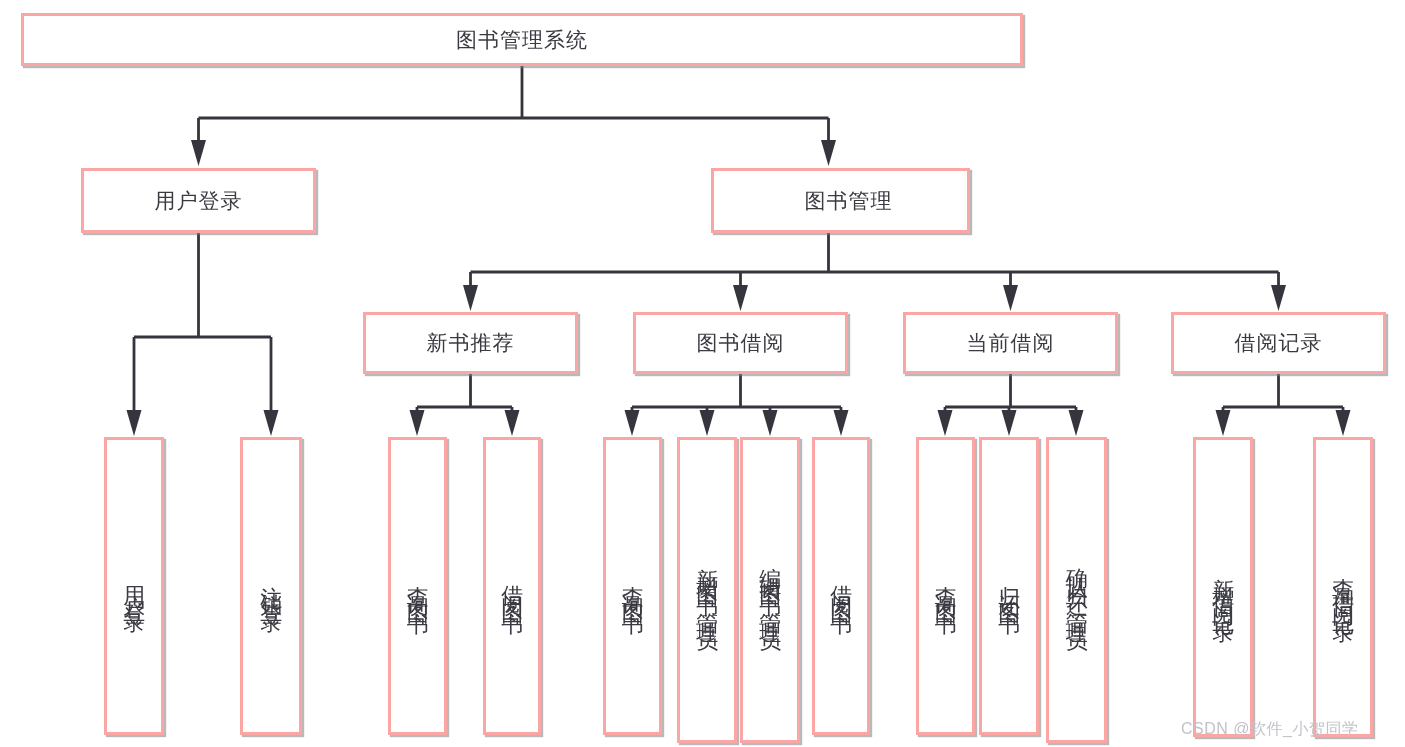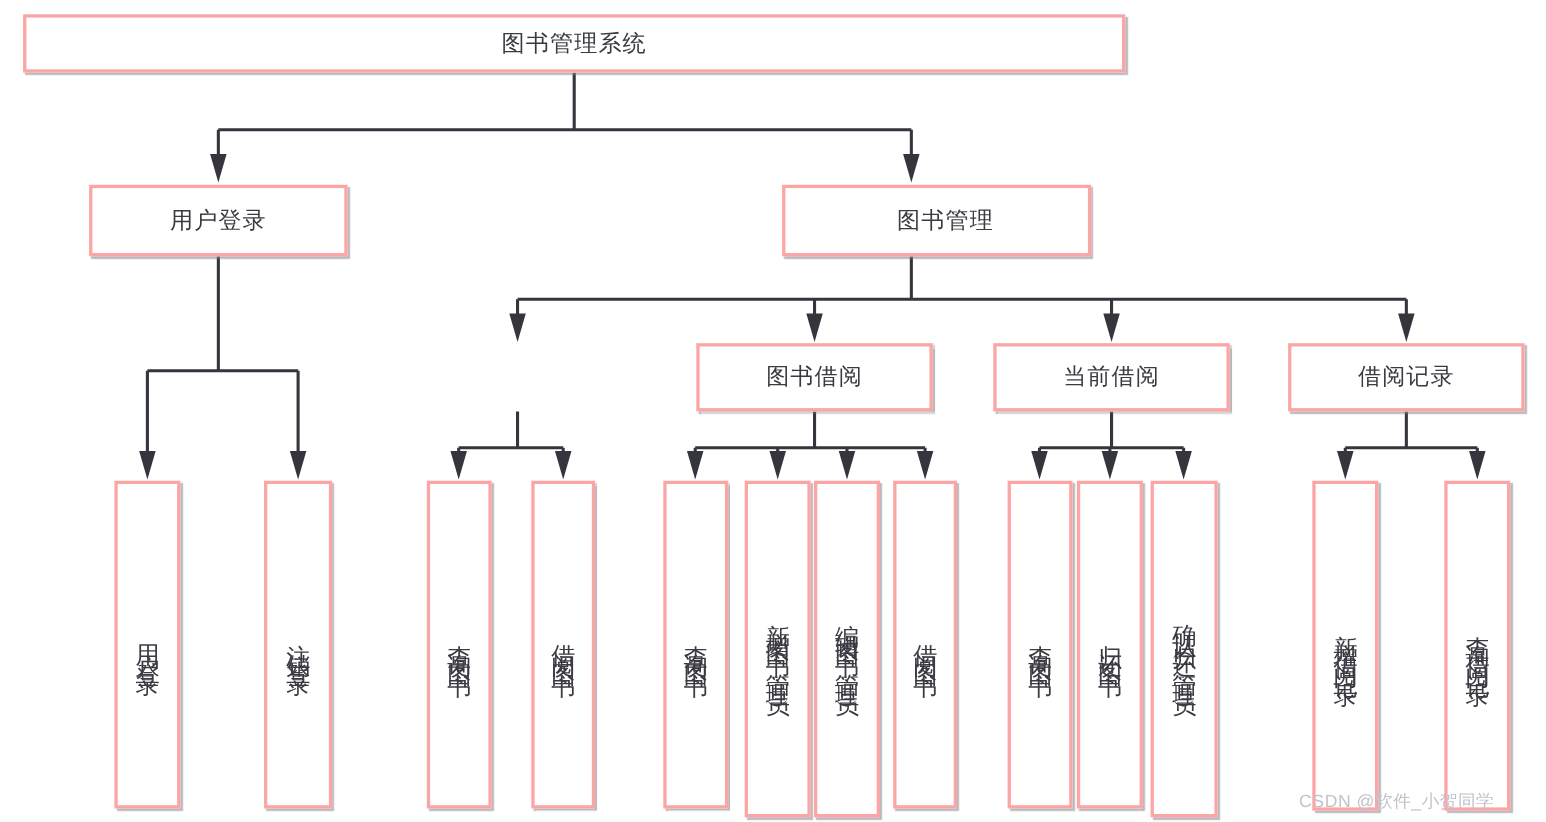--- a/index.html
+++ b/index.html
@@ -83,22 +83,23 @@
       <polygon points="1001.5,410 1016.5,410 1009,436"></polygon>
       <polygon points="1068.5,410 1083.5,410 1076,436"></polygon>
       <polygon points="1215.5,410 1230.5,410 1223,436"></polygon>
       <polygon points="1335.5,410 1350.5,410 1343,436"></polygon>
     </g>
   </svg>
 
   <div class="box" style="left:21px;top:13px;width:1002px;height:53px;">图书管理系统</div>
 
   <div class="box" style="left:81px;top:168px;width:235px;height:65px;">用户登录</div>
-  <div class="box" style="left:711px;top:168px;width:281px;height:65px;padding-left:16px;">图书管理</div>
+  <div class="box" style="left:711px;top:168px;width:259px;height:65px;padding-left:16px;">图书管理</div>
 
+  <div class="box" style="left:363px;top:312px;width:215px;height:62px;">新书推荐</div>
   <div class="box" style="left:903px;top:312px;width:215px;height:62px;">当前借阅</div>
   <div class="box" style="left:633px;top:312px;width:215px;height:62px;">图书借阅</div>
   <div class="box" style="left:1171px;top:312px;width:215px;height:62px;">借阅记录</div>
 
   <div class="box vbox" style="left:104px;top:437px;width:60px;height:298px;">
     <span>用户登录</span>
   </div>
   <div class="box vbox" style="left:240px;top:437px;width:62px;height:298px;">
     <span>注销登录</span>
   </div>

